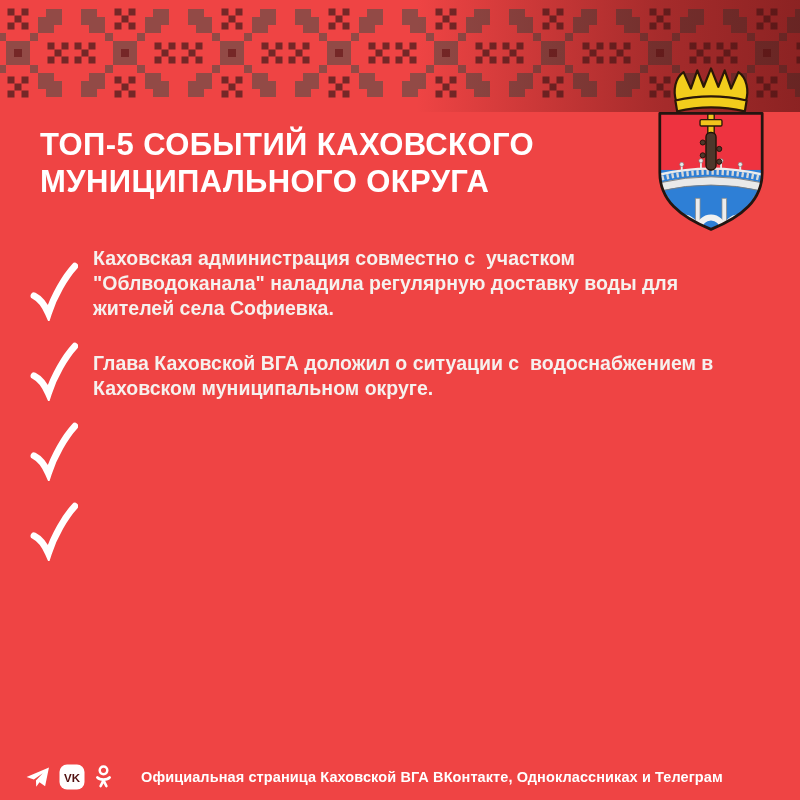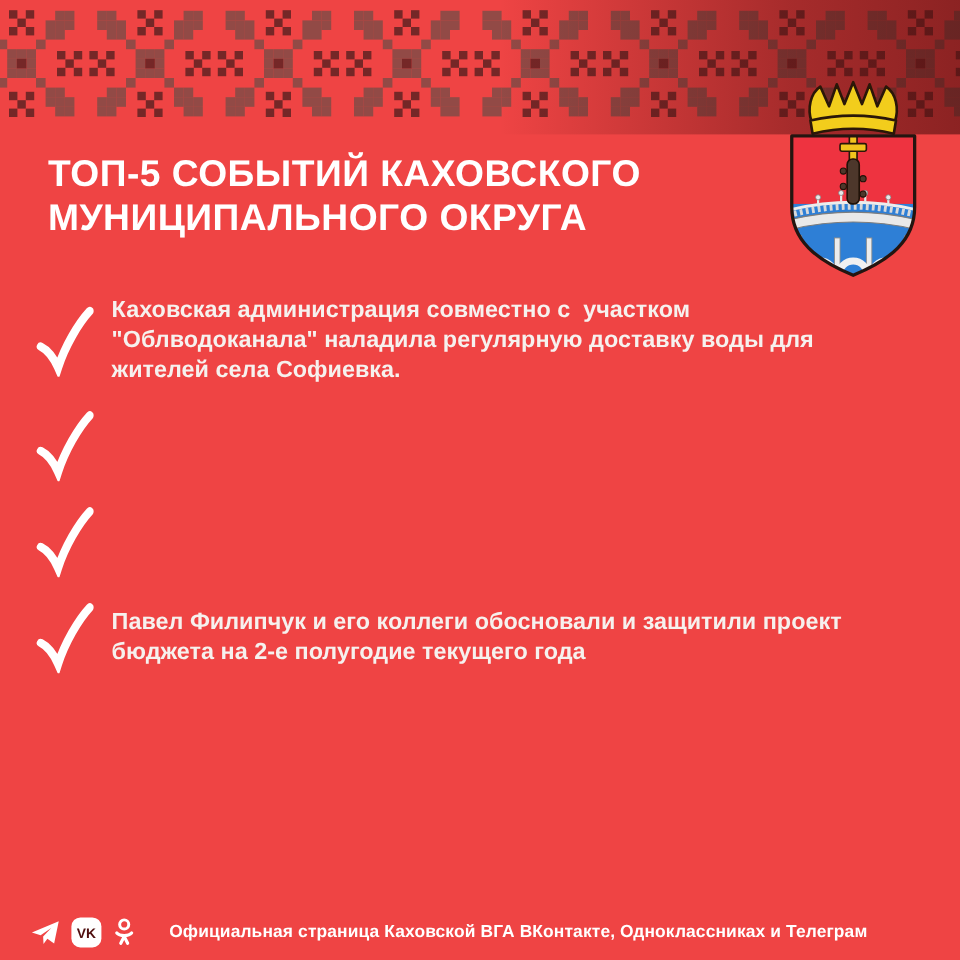--- a/index.html
+++ b/index.html
@@ -12,21 +12,21 @@
   .pattern-wrap{position:absolute;top:0;left:0;width:800px;height:112px;}
   .pattern-fade{position:absolute;top:0;left:0;width:800px;height:112px;
     background:linear-gradient(90deg,rgba(79,14,14,0) 52%,rgba(79,14,14,.45) 82%,rgba(79,14,14,.62) 100%);}
   .title{
     position:absolute;left:40px;top:126px;width:620px;
     color:#ffffff;font-size:31px;line-height:37px;font-weight:700;
     letter-spacing:.4px;white-space:pre-wrap;
   }
   .emblem{position:absolute;left:647px;top:55px;}
   .events{position:absolute;left:30px;top:246px;width:740px;display:flex;flex-direction:column;gap:20px;}
-  .event{display:flex;align-items:center;gap:15px;}
+  .event{display:flex;align-items:flex-end;gap:15px;}
   .check{flex:0 0 48px;width:48px;}
   .event-text{
     color:#f6f1ee;font-size:19.5px;line-height:25px;font-weight:700;
     white-space:pre-wrap;max-width:690px;
   }
   .footer{position:absolute;left:25px;top:758px;width:760px;height:38px;display:flex;align-items:center;gap:9px;}
   .footer-text{color:#ffffff;font-size:14.5px;font-weight:700;letter-spacing:.1px;margin-left:19px;white-space:nowrap;}
   svg{display:block;}
 </style>
 </head>
@@ -597,32 +597,32 @@
         <path d="M5,42 C13,46 19,55 23,64 C30,42 44,18 56,5" fill="none" stroke="#ffffff" stroke-width="8.5" stroke-linecap="round"></path>
       </svg>
       <div class="event-text">Каховская администрация совместно с  участком
 "Облводоканала" наладила регулярную доставку воды для
 жителей села Софиевка.</div>
     </div>
     <div class="event">
       <svg class="check" width="48" height="60" viewBox="0 0 60 72">
         <path d="M5,42 C13,46 19,55 23,64 C30,42 44,18 56,5" fill="none" stroke="#ffffff" stroke-width="8.5" stroke-linecap="round"></path>
       </svg>
+      <div class="event-text">Глава Каховской ВГА доложил о ситуации с  водоснабжением в
+Каховском муниципальном округе.</div>
     </div>
     <div class="event">
       <svg class="check" width="48" height="60" viewBox="0 0 60 72">
         <path d="M5,42 C13,46 19,55 23,64 C30,42 44,18 56,5" fill="none" stroke="#ffffff" stroke-width="8.5" stroke-linecap="round"></path>
       </svg>
     </div>
     <div class="event">
       <svg class="check" width="48" height="60" viewBox="0 0 60 72">
         <path d="M5,42 C13,46 19,55 23,64 C30,42 44,18 56,5" fill="none" stroke="#ffffff" stroke-width="8.5" stroke-linecap="round"></path>
       </svg>
-      <div class="event-text">Павел Филипчук и его коллеги обосновали и защитили проект
-бюджета на 2-е полугодие текущего года</div>
     </div>
   </div>
 
   <div class="footer">
     <svg width="25" height="25" viewBox="0 0 24 24">
       <path d="M23,2.5 L1.5,11.5 L8.5,13.8 L17,8 L10.5,14.8 L10.8,20.8 L13.9,16.6 L19.3,20.4 Z" fill="#ffffff"></path>
     </svg>
     <svg width="26" height="26" viewBox="0 0 26 26">
       <rect x="0.5" y="0.5" width="25" height="25" rx="7.5" fill="#ffffff"></rect>
       <text x="13" y="17.5" text-anchor="middle" font-family="Liberation Sans, DejaVu Sans, sans-serif" font-size="11.5" font-weight="bold" fill="#4f0e0e">VK</text>

